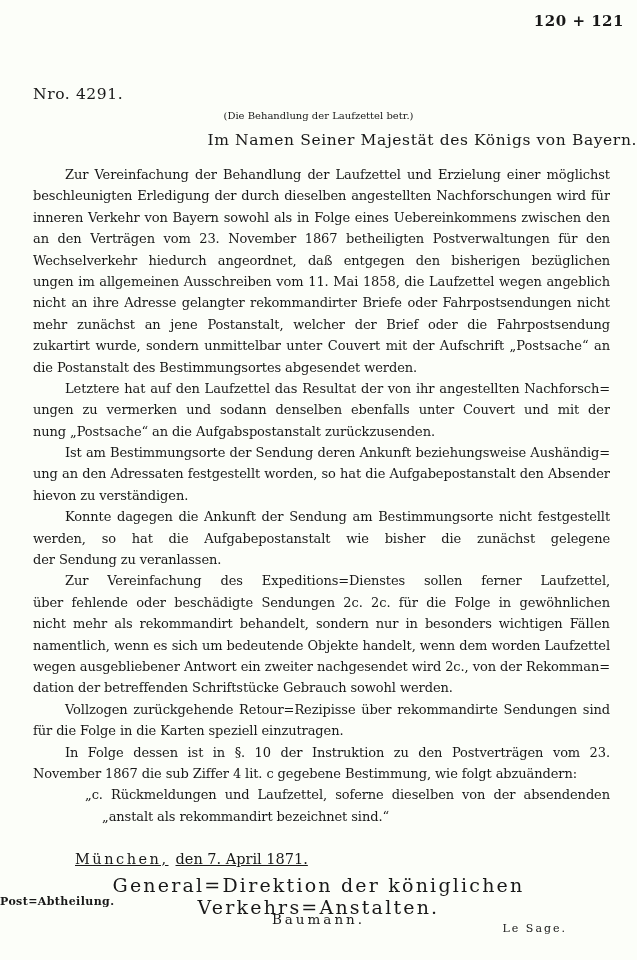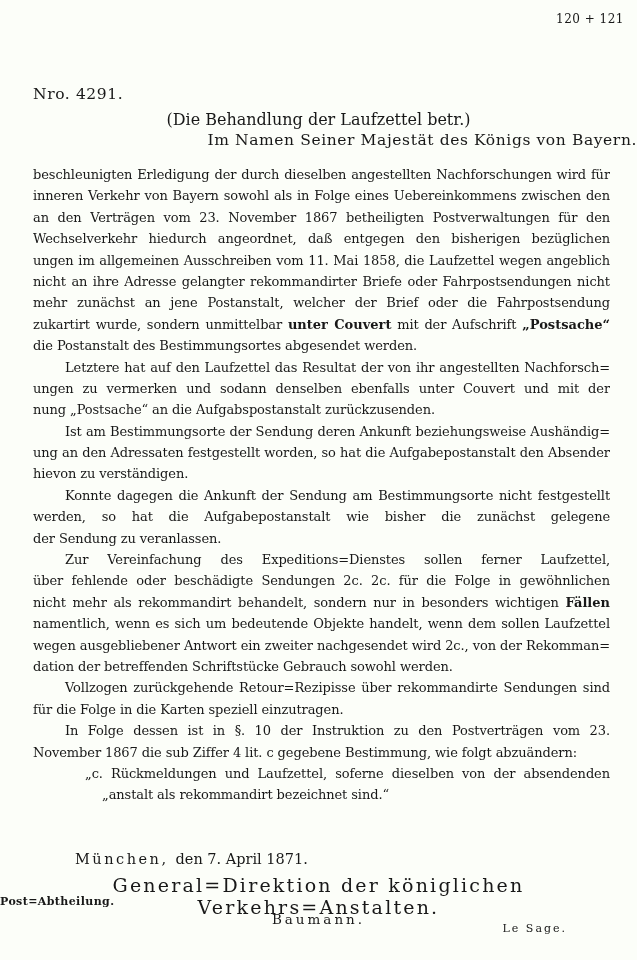--- a/index.html
+++ b/index.html
@@ -9,38 +9,38 @@
     height: 960px;
     background: #fcfef9;
     font-family: "DejaVu Serif", "Liberation Serif", serif;
     color: #181818;
     overflow: hidden;
   }
   .page-number {
     position: absolute;
     top: 12px;
     right: 13px;
-    font-size: 12px;
-    font-weight: normal;
+    font-size: 15px;
+    font-weight: bold;
     letter-spacing: 0.5px;
   }
   .doc-number {
     position: absolute;
     top: 85px;
     left: 33px;
     font-size: 15.5px;
     letter-spacing: 0.6px;
   }
   .subject-line {
     position: absolute;
     top: 110px;
     left: 0;
     width: 100%;
     text-align: center;
-    font-size: 16px;
+    font-size: 10px;
   }
   .proclamation {
     position: absolute;
     top: 131px;
     left: 0;
     width: 100%;
     text-align: right;
     font-size: 15.5px;
     font-weight: normal;
     letter-spacing: 0.6px;
@@ -57,26 +57,27 @@
   .line {
     height: 21.4px;
     overflow: hidden;
     text-align: justify;
     text-align-last: justify;
   }
   .line.first { text-indent: 32px; }
   .line.para-end { text-align-last: left; }
   .line.quote-0 { padding-left: 52px; text-indent: 0; }
   .line.quote-1 { padding-left: 69px; text-indent: 0; text-align-last: left; }
-  .line b { font-weight: bold; letter-spacing: 0; }
+  .line b { font-weight: normal; letter-spacing: 0; }
   .place-date {
     position: absolute;
     top: 851px;
     left: 75px;
     font-size: 14.5px;
+    text-decoration: underline;
   }
   .place-date .spaced { letter-spacing: 2.5px; }
   .place-date .date { margin-left: 7px; }
   .authority {
     position: absolute;
     top: 874px;
     left: 0;
     width: 100%;
     text-align: center;
     font-size: 19px;
@@ -112,20 +113,21 @@
 </head>
 <body>
 
 <div class="page">
   <div class="page-number">120 + 121</div>
   <div class="doc-number">Nro. 4291.</div>
   <div class="subject-line">(Die Behandlung der Laufzettel betr.)</div>
   <div class="proclamation">Im Namen Seiner Majestät des Königs von Bayern.</div>
 
   <div class="body-text">
+      <div class="line first">Zur Vereinfachung der Behandlung der Laufzettel und Erzielung einer möglichst</div>
       <div class="line">beschleunigten Erledigung der durch dieselben angestellten Nachforschungen wird für den</div>
       <div class="line">inneren Verkehr von Bayern sowohl als in Folge eines Uebereinkommens zwischen den</div>
       <div class="line">an den Verträgen vom 23. November 1867 betheiligten Postverwaltungen für den</div>
       <div class="line">Wechselverkehr hiedurch angeordnet, daß entgegen den bisherigen bezüglichen Bestimm=</div>
       <div class="line">ungen im allgemeinen Ausschreiben vom 11. Mai 1858, die Laufzettel wegen angeblich</div>
       <div class="line">nicht an ihre Adresse gelangter rekommandirter Briefe oder Fahrpostsendungen nicht</div>
       <div class="line">mehr zunächst an jene Postanstalt, welcher der Brief oder die Fahrpostsendung zunächst</div>
       <div class="line">zukartirt wurde, sondern unmittelbar <b>unter Couvert</b> mit der Aufschrift <b>„Postsache“</b> an</div>
       <div class="line para-end">die Postanstalt des Bestimmungsortes abgesendet werden.</div>
       <div class="line first">Letztere hat auf den Laufzettel das Resultat der von ihr angestellten Nachforsch=</div>
@@ -133,21 +135,21 @@
       <div class="line para-end">nung „Postsache“ an die Aufgabspostanstalt zurückzusenden.</div>
       <div class="line first">Ist am Bestimmungsorte der Sendung deren Ankunft beziehungsweise Aushändig=</div>
       <div class="line">ung an den Adressaten festgestellt worden, so hat die Aufgabepostanstalt den Absender</div>
       <div class="line para-end">hievon zu verständigen.</div>
       <div class="line first">Konnte dagegen die Ankunft der Sendung am Bestimmungsorte nicht festgestellt</div>
       <div class="line">werden, so hat die Aufgabepostanstalt wie bisher die zunächst gelegene Umspeditionspost=</div>
       <div class="line para-end">der Sendung zu veranlassen.</div>
       <div class="line first">Zur Vereinfachung des Expeditions=Dienstes sollen ferner Laufzettel, Rückmeldungen</div>
       <div class="line">über fehlende oder beschädigte Sendungen 2c. 2c. für die Folge in gewöhnlichen </div>
       <div class="line">nicht mehr als rekommandirt behandelt, sondern nur in besonders wichtigen <b>Fällen</b></div>
-      <div class="line">namentlich, wenn es sich um bedeutende Objekte handelt, wenn dem sollen Laufzettel</div>
+      <div class="line">namentlich, wenn es sich um bedeutende Objekte handelt, wenn dem worden Laufzettel</div>
       <div class="line">wegen ausgebliebener Antwort ein zweiter nachgesendet wird 2c., von der Rekomman=</div>
       <div class="line para-end">dation der betreffenden Schriftstücke Gebrauch sowohl werden.</div>
       <div class="line first">Vollzogen zurückgehende Retour=Rezipisse über rekommandirte Sendungen sind auch</div>
       <div class="line para-end">für die Folge in die Karten speziell einzutragen.</div>
       <div class="line first">In Folge dessen ist in §. 10 der Instruktion zu den Postverträgen vom 23.</div>
       <div class="line para-end">November 1867 die sub Ziffer 4 lit. c gegebene Bestimmung, wie folgt abzuändern:</div>
       <div class="line quote-0">„c. Rückmeldungen und Laufzettel, soferne dieselben von der absendenden Post=</div>
       <div class="line quote-1">„anstalt als rekommandirt bezeichnet sind.“</div>
     </div>
 

